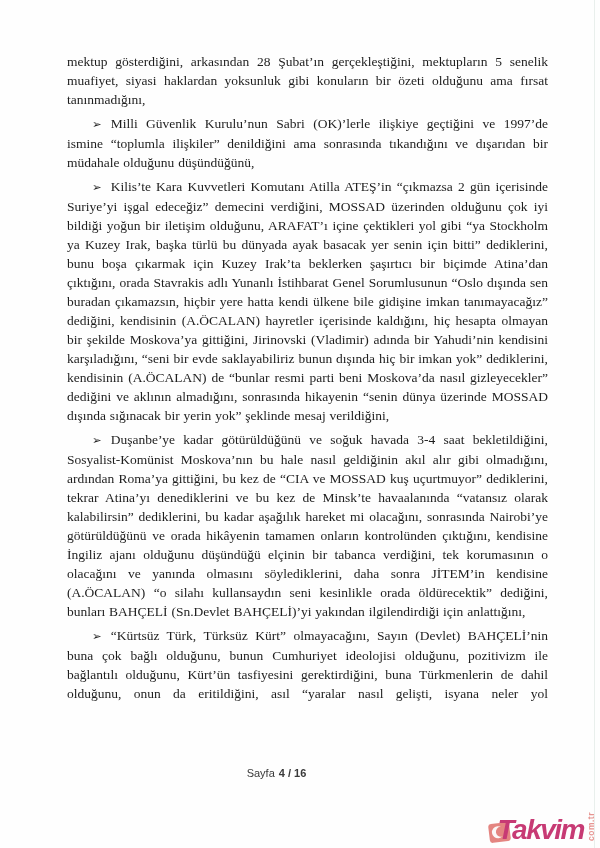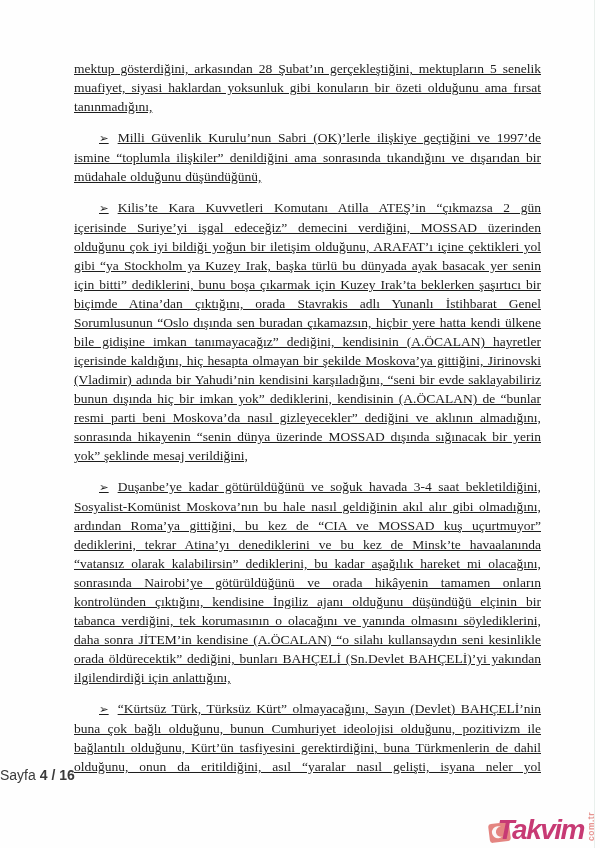--- a/index.html
+++ b/index.html
@@ -24,40 +24,39 @@
     left: 62px;
     top: 47px;
     width: 491px;
     font-family: "Liberation Serif", "DejaVu Serif", serif;
     font-size: 13.5px;
     line-height: 19px;
     color: #1d1d1d;
     word-spacing: 0.5px;
   }
   .para {
-    margin: 12px;
+    margin: 5px;
     text-align: justify;
-    text-decoration: underline;
   }
   .para.bulleted { text-indent: 25px; }
   .para.cutoff { text-align-last: justify; }
   .bullet {
     font-family: "DejaVu Sans", sans-serif;
     font-size: 11.5px;
     margin-right: 9px;
     color: #222;
   }
   .footer {
     position: absolute;
     left: 0;
     right: 47px;
     top: 767px;
-    text-align: left;
+    text-align: center;
     font-family: "Liberation Sans", "DejaVu Sans", sans-serif;
-    font-size: 14px;
+    font-size: 11px;
     color: #3a3a3a;
   }
   .footer .page-num { font-weight: 700; margin-left: 4px; }
   
   .watermark {
     position: absolute;
     right: 4px;
     bottom: 4px;
     display: flex;
     align-items: flex-end;

